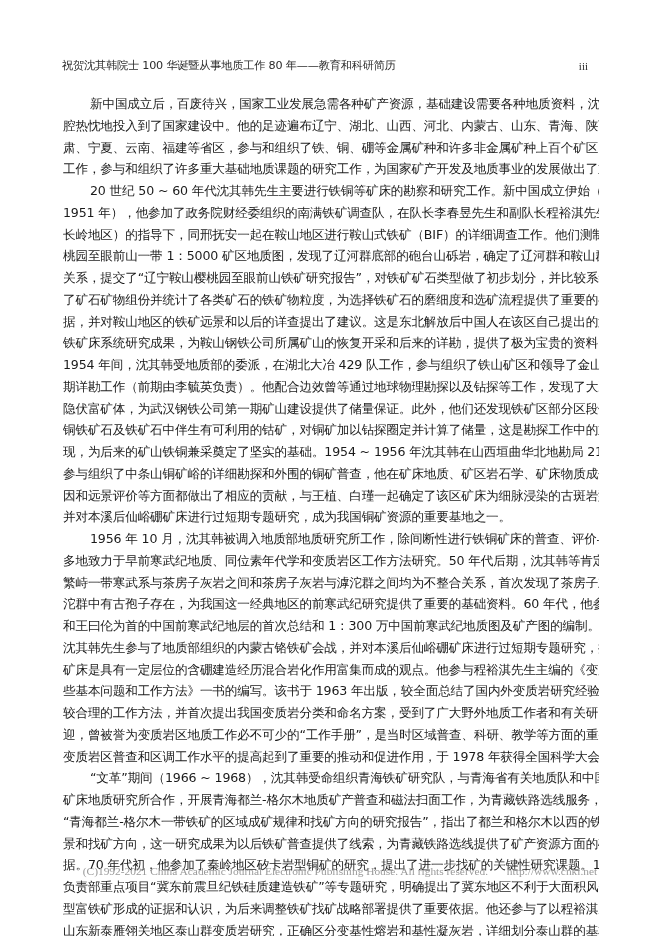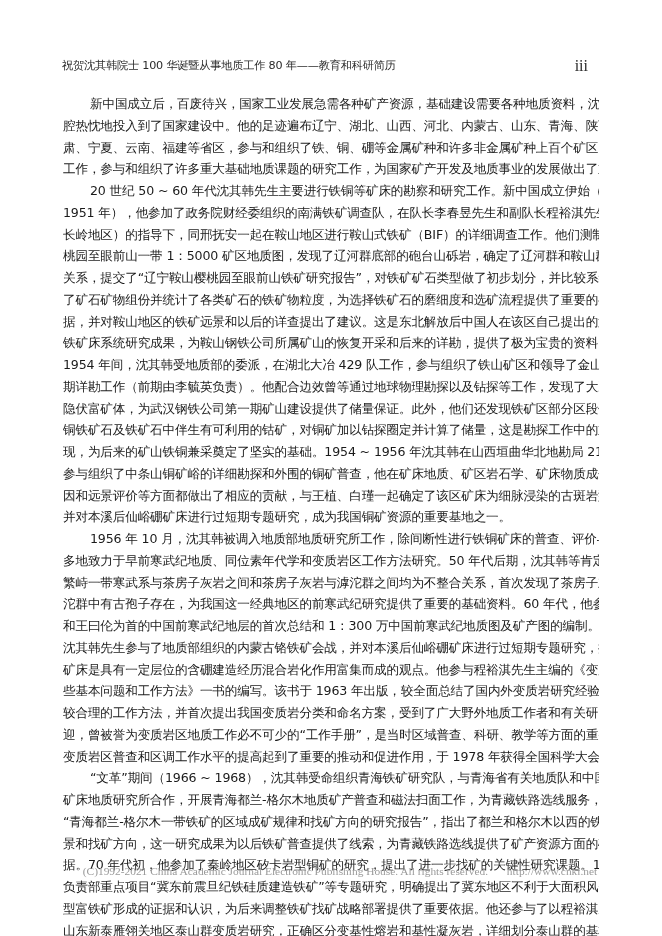--- a/index.html
+++ b/index.html
@@ -37,21 +37,21 @@
       left: 0;
       top: 0;
       white-space: nowrap;
       letter-spacing: -0.2px;
     }
     .running-header .folio {
       position: absolute;
       right: 10px;
       top: 0;
       font-family: "Liberation Serif", "DejaVu Serif", serif;
-      font-size: 16px;
+      font-size: 11px;
     }
     .body-text {
       position: absolute;
       left: 63px;
       top: 93px;
       width: 536px;
     }
     .line {
       display: block;
       height: 21.75px;

